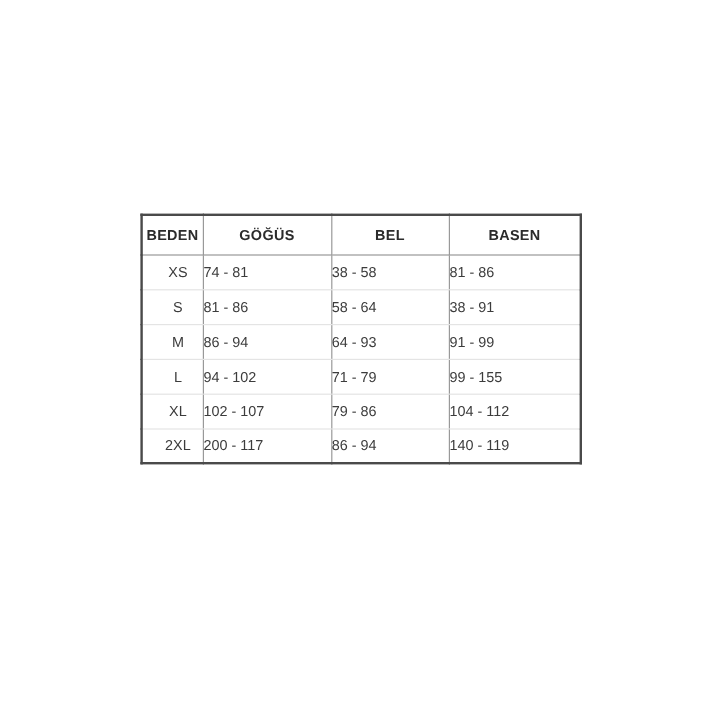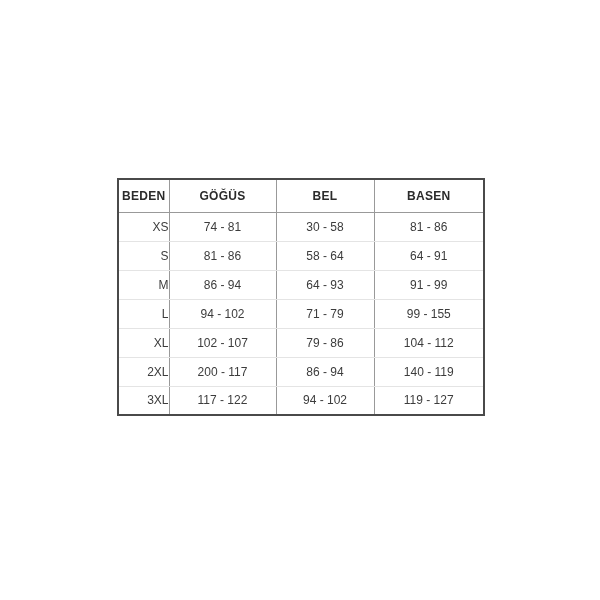--- a/index.html
+++ b/index.html
@@ -50,29 +50,29 @@
     border-right: 1px solid var(--column-border);
     border-bottom: 1px solid var(--column-border);
     background: var(--table-bg);
   }
   table.size-table th:last-child { border-right: none; }
   table.size-table td {
     height: 29px;
     font-size: 12px;
     font-weight: 400;
     color: var(--body-text);
-    text-align: center;
+    text-align: left;
     border-right: 1px solid var(--column-border);
     border-bottom: 1px solid var(--row-border);
     background: var(--table-bg);
   }
   table.size-table td:last-child { border-right: none; }
   table.size-table tbody tr:last-child td { border-bottom: none; }
   table.size-table td.size-col {
-    text-align: right;
+    text-align: center;
     padding-left: 9px;
   }
 </style>
 </head>
 <body>
 
 <div class="canvas">
   <div class="size-table-wrap">
     <table class="size-table">
       <colgroup>
@@ -86,28 +86,28 @@
           <th>BEDEN</th>
           <th>GÖĞÜS</th>
           <th>BEL</th>
           <th>BASEN</th>
         </tr>
       </thead>
       <tbody>
           <tr>
     <td class="size-col">XS</td>
     <td>74 - 81</td>
-    <td>30 - 58</td>
+    <td>38 - 58</td>
     <td>81 - 86</td>
   </tr>
           <tr>
     <td class="size-col">S</td>
     <td>81 - 86</td>
     <td>58 - 64</td>
-    <td>64 - 91</td>
+    <td>38 - 91</td>
   </tr>
           <tr>
     <td class="size-col">M</td>
     <td>86 - 94</td>
     <td>64 - 93</td>
     <td>91 - 99</td>
   </tr>
           <tr>
     <td class="size-col">L</td>
     <td>94 - 102</td>
@@ -119,22 +119,16 @@
     <td>102 - 107</td>
     <td>79 - 86</td>
     <td>104 - 112</td>
   </tr>
           <tr>
     <td class="size-col">2XL</td>
     <td>200 - 117</td>
     <td>86 - 94</td>
     <td>140 - 119</td>
   </tr>
-          <tr>
-    <td class="size-col">3XL</td>
-    <td>117 - 122</td>
-    <td>94 - 102</td>
-    <td>119 - 127</td>
-  </tr>
         </tbody>
     </table>
   </div>
 </div>
 
 </body></html>

